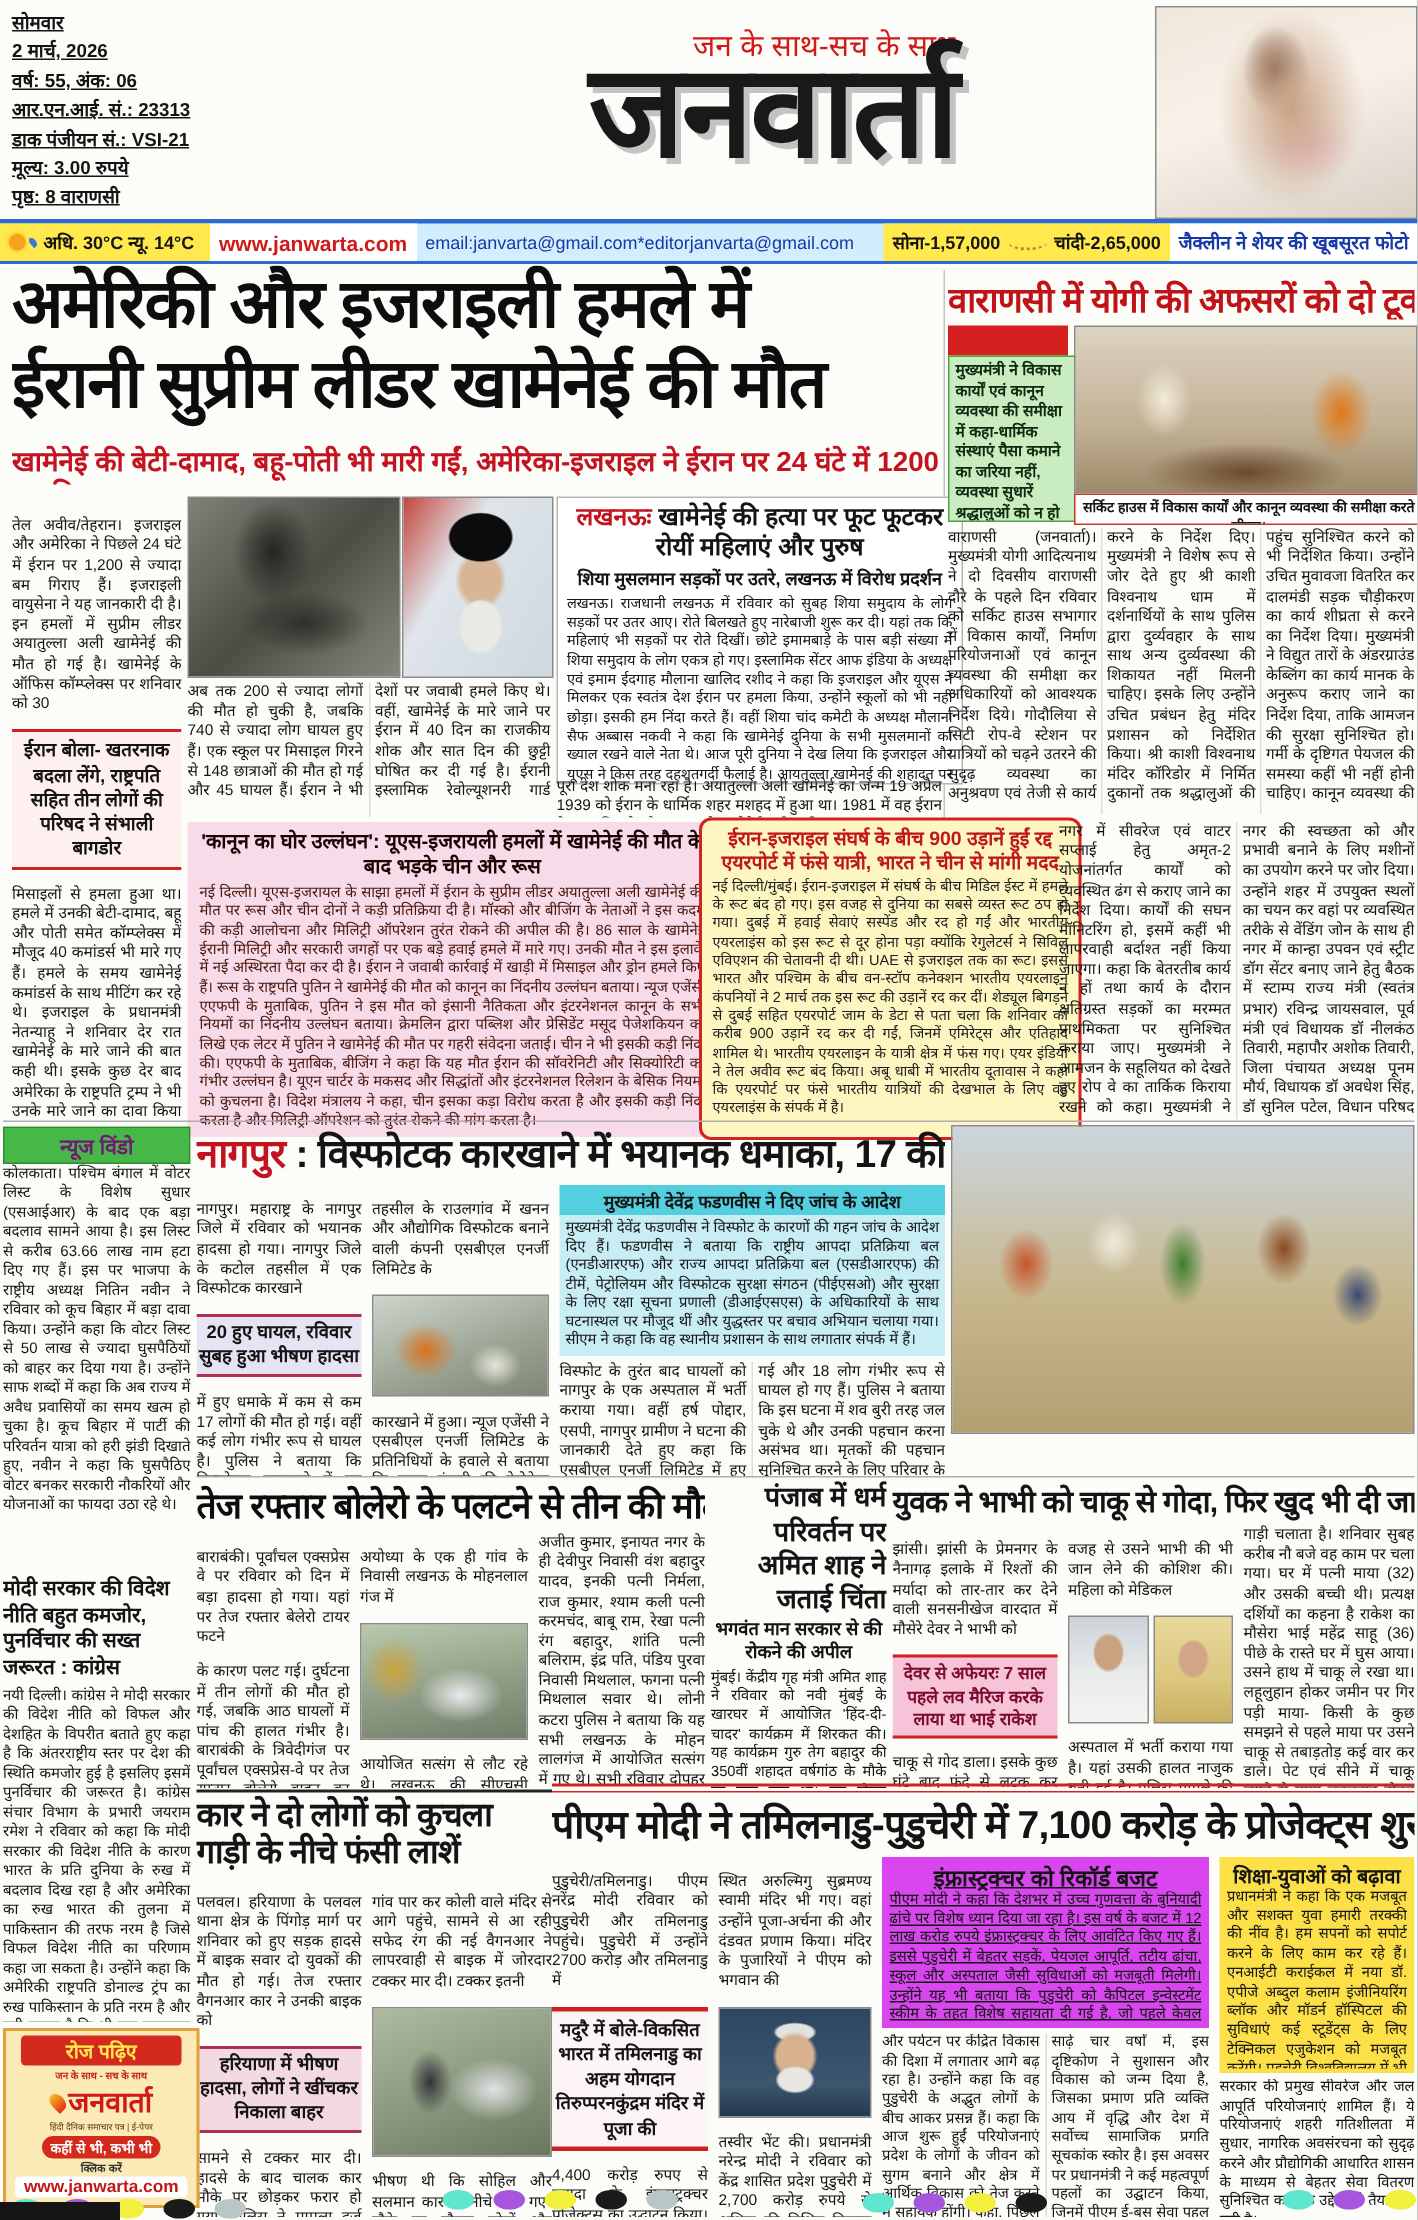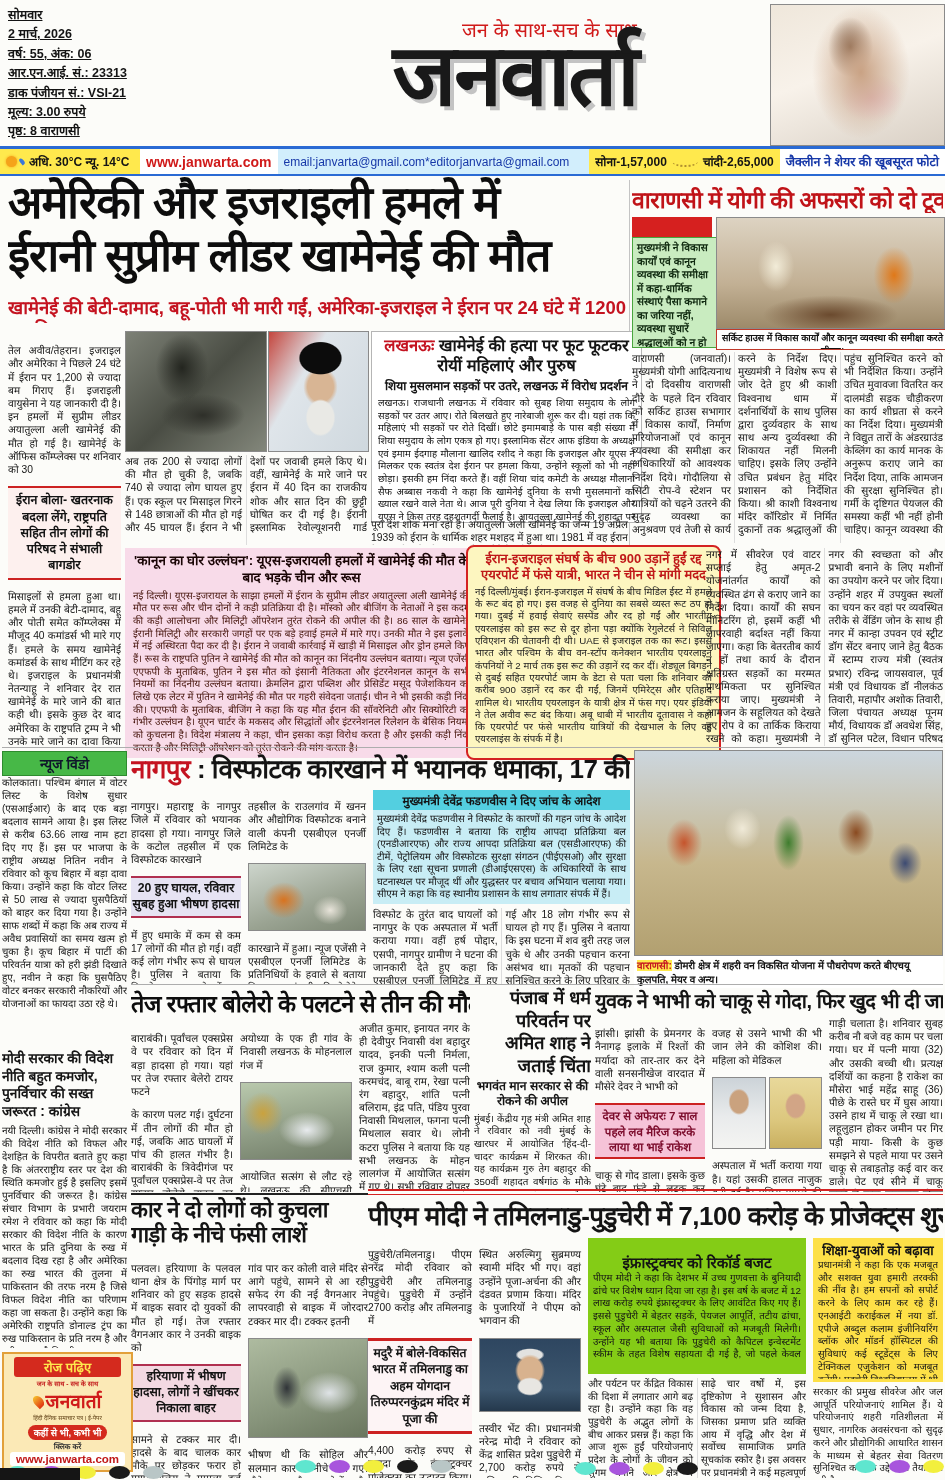--- a/index.html
+++ b/index.html
@@ -52,21 +52,21 @@
 
   
   .yg-head{font-size:23px;font-weight:800;color:#c01318;white-space:nowrap;letter-spacing:-0.5px;}
   .yg-label{background:#d6201f;color:#fff;font-weight:bold;font-size:11px;text-align:center;padding:18px 0;}
   .yg-green{background:#c9ecc0;border:1px solid #49a53e;font-size:10.4px;font-weight:bold;line-height:1.3;padding:3px 4px;color:#102a10;}
   .yg-cap{font-size:9.4px;font-weight:bold;text-align:center;border:1px solid #c0392b;padding:1px 2px;background:#fff;}
   .cols2{columns:2;column-gap:8px;column-rule:1px solid #ddd;}
   .cols3{columns:3;column-gap:7px;column-rule:1px solid #ddd;}
 
   
-  .nw-label{background:#47b847;border:1px solid #2e8b2e;color:#0f172a;font-weight:800;font-size:14px;text-align:center;padding:2px 0;}
+  .nw-label{background:#47b847;border:1px solid #2e8b2e;color:#701a75;font-weight:800;font-size:14px;text-align:center;padding:2px 0;}
   .nw-head{font-size:13.6px;font-weight:800;line-height:1.25;margin:4px 0 3px;}
   .small-body{font-size:10px;line-height:1.3;}
 
   .sec-head{font-size:26px;font-weight:800;letter-spacing:-0.5px;white-space:nowrap;overflow:hidden;}
   .row{display:flex;gap:7px;}
   .lavbox{border-top:2px solid #b03050;border-bottom:2px solid #b03050;background:#e6e3f3;font-weight:bold;font-size:12.3px;text-align:center;padding:3px 1px;margin:4px 0;line-height:1.3;}
   .cyan-head{background:#53cfe0;font-weight:800;font-size:11.8px;text-align:center;padding:2px;}
   .cyan-body{background:#c8edf5;font-size:9.9px;line-height:1.27;padding:3px 4px;}
 
   .vp-cap{font-size:10px;font-weight:bold;padding:2px 3px;background:#fff;}
@@ -76,21 +76,21 @@
 
   .shah-head{font-size:18px;font-weight:800;line-height:1.25;text-align:right;}
   .shah-sub{font-size:12.2px;font-weight:800;text-align:center;margin:2px 0 3px;line-height:1.25;}
 
   .cong-head{font-size:13.8px;font-weight:800;line-height:1.28;margin-bottom:3px;}
 
   .red-divider{border-top:2px solid #d42222;border-bottom:1px solid #d42222;height:3px;}
   .black-line{border-top:2px solid #222;height:0;}
 
   .modi-redbox{border-top:3px solid #cc2222;border-bottom:3px solid #cc2222;background:#fdf4f5;font-weight:800;font-size:12.2px;text-align:center;padding:4px 1px;margin:4px 0;line-height:1.35;}
-  .infra{background:#84cc16;padding:14px 5px;}
+  .infra{background:#d946ef;padding:3px 5px;text-decoration:underline;}
   .infra-head{font-size:15px;font-weight:800;text-align:center;}
   .greenbox2{background:#fde047;padding:3px 5px;}
   .gb2-head{font-size:13.2px;font-weight:800;text-align:center;}
 
   
   .ad{border:2px solid #e2a03a;background:#fbe9b6;text-align:center;padding:3px 2px;}
   .ad-header{background:#d42a1e;color:#ffe84d;font-weight:800;font-size:13px;margin:0 8px;border-radius:3px;padding:1px 0;}
   .ad-tag{color:#c42020;font-size:6.6px;font-weight:bold;margin-top:2px;}
   .ad-logo{color:#d01a1a;font-size:19px;font-weight:900;display:inline-block;}
   .flame{width:9px;height:13px;background:linear-gradient(#f6c12e,#e03010);border-radius:50% 50% 50% 0;transform:rotate(-45deg);display:inline-block;margin-right:3px;}
@@ -234,23 +234,20 @@
   </div>
 
   <div class="abs" style="left:634px;top:750px;width:309px;height:234px;">
     <div class="photo" style="height:204px;background:
         radial-gradient(22px 40px at 50% 45%, #3f7d2e 0%, rgba(63,125,46,0) 70%),
         radial-gradient(26px 34px at 16% 45%, #c6542c 0%, rgba(198,84,44,0) 70%),
         radial-gradient(26px 34px at 72% 40%, #8a4a20 0%, rgba(138,74,32,0) 70%),
         radial-gradient(24px 30px at 88% 55%, #3c4a72 0%, rgba(60,74,114,0) 70%),
         radial-gradient(26px 30px at 35% 38%, #f0ead8 0%, rgba(240,234,216,0) 70%),
         linear-gradient(180deg,#ccd6de 0%,#c7b78d 55%,#b2a070 100%);"></div>
-    <div class="vp-cap clip" style="height:28px;">
-      <span class="vp-kicker">वाराणसी:</span><span> डोमरी क्षेत्र में शहरी वन विकसित योजना में पौधरोपण करते बीएचयू कुलपति, मेयर व अन्य।</span>
-    </div>
   </div>
 
   <div class="abs hline" style="left:131px;top:984px;width:812px;"></div>
 
   <div class="abs clip" style="left:131px;top:987px;width:339px;height:205px;">
     <div class="sec-head" style="font-size:23.5px;color:#0d0d0d;">तेज रफ्तार बोलेरो के पलटने से तीन की मौत</div>
     <div class="row" style="margin-top:3px;">
       <div style="width:102px;" class="body-txt j">
         <p>बाराबंकी। पूर्वांचल एक्सप्रेस वे पर रविवार को दिन में बड़ा हादसा हो गया। यहां पर तेज रफ्तार बेलेरो टायर फटने</p>
         <p>के कारण पलट गई। दुर्घटना में तीन लोगों की मौत हो गई, जबकि आठ घायलों में पांच की हालत गंभीर है। बाराबंकी के त्रिवेदीगंज पर पूर्वांचल एक्सप्रेस-वे पर तेज रफ्तार बोलेरो वाहन का पिछला टायर अचानक फट गया। जिससे वाहन अनियंत्रित होकर दुर्घटनाग्रस्त हो गई। बोलेरो में सभी</p>

